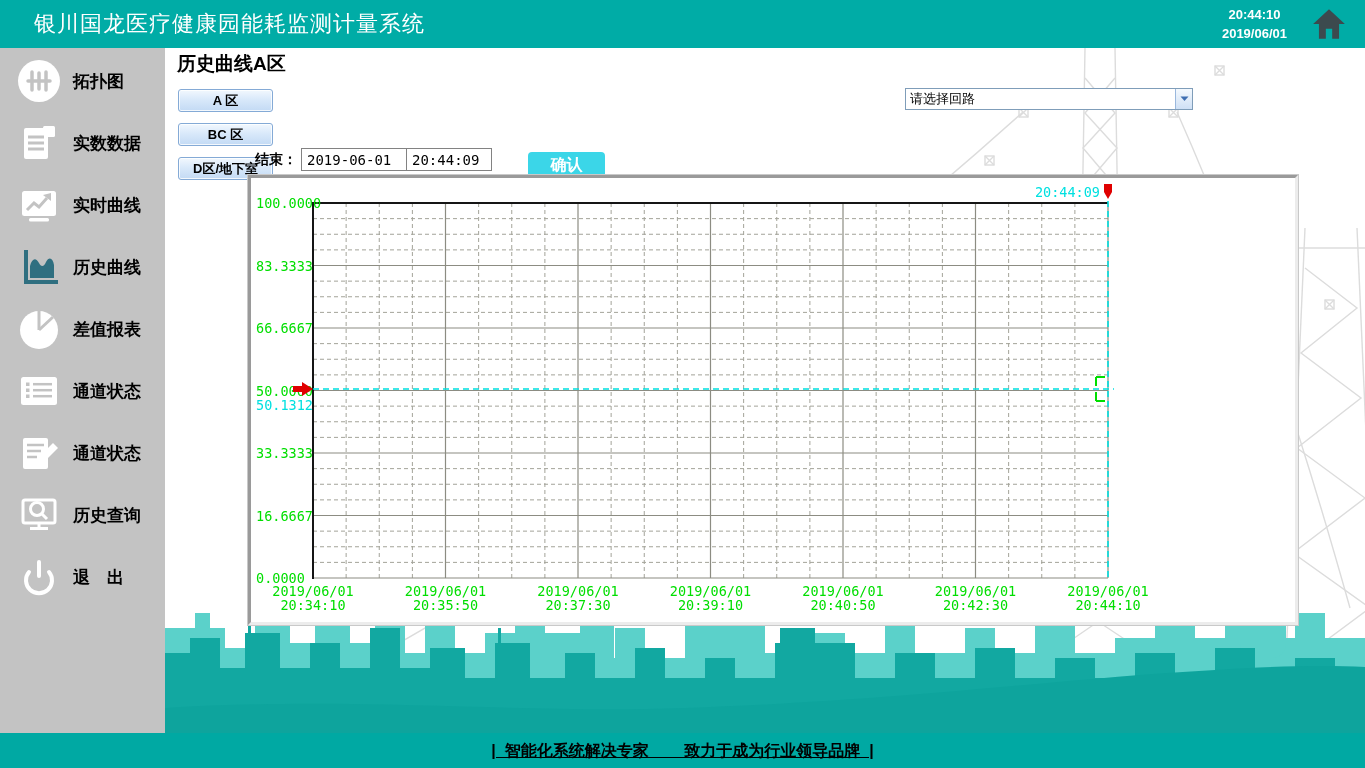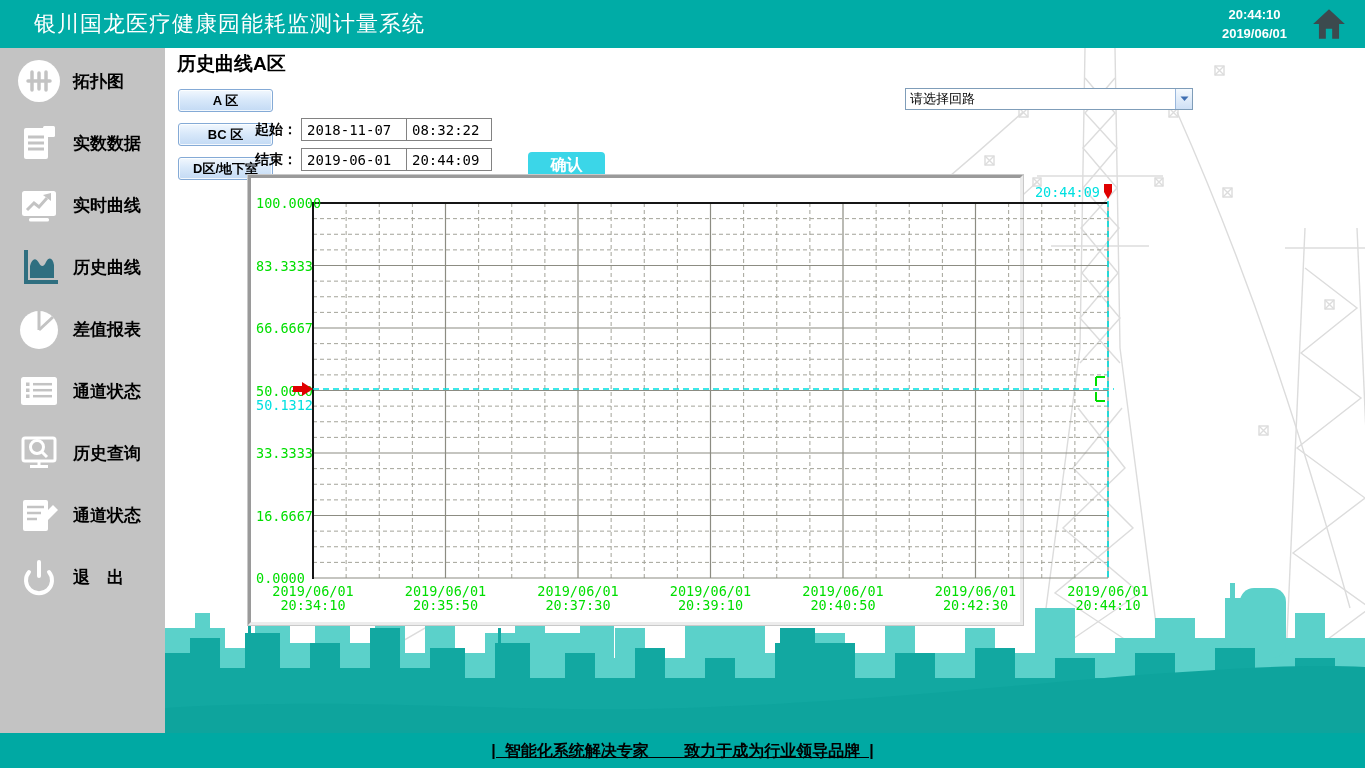--- a/index.html
+++ b/index.html
@@ -53,21 +53,21 @@
 
   .combo { position:absolute; left:740px; top:40px; width:288px; height:22px; z-index:5;
            background:#fff; border:1px solid #7f9db9; display:flex; align-items:center; cursor:pointer; }
   .combo-text { flex:1; font-size:13px; font-weight:normal; color:#000; padding-left:4px;
                 overflow:hidden; white-space:nowrap; }
   .combo-arrow { width:17px; height:100%; border-left:1px solid #9ab8dd;
                  background:linear-gradient(#f4f9fe,#cfe0f5); display:flex;
                  align-items:center; justify-content:center; }
 
   
-  .chart-panel { position:absolute; left:83px; top:127px; width:775px; height:450px; z-index:5;
+  .chart-panel { position:absolute; left:83px; top:127px; width:1050px; height:450px; z-index:5;
                  background:#fff; border:3px solid;
                  border-color:#9a9a9a #ececec #ececec #9a9a9a;
                  box-shadow:0 0 0 1px #c9c9c9; }
   .chart-panel svg { display:block; }
 
   
   .footer { position:absolute; left:0; bottom:0; width:1365px; height:35px;
             background:var(--footer-teal,#00A9A3); z-index:25; }
   .footer-text { display:block; text-align:center; line-height:35px; color:#000000;
                  font-size:16px; font-weight:bold; white-space:pre;text-decoration:underline; }
@@ -159,43 +159,43 @@
           <line x1="16" y1="15.2" x2="35" y2="15.2"></line>
           <line x1="16" y1="21.2" x2="35" y2="21.2"></line>
           <line x1="16" y1="27.2" x2="35" y2="27.2"></line>
         </g>
       </svg>
       <span class="nlbl">通道状态</span>
     </div>
 
     <div class="nav-item">
       <svg class="nicon" viewBox="0 0 44 44">
+        <rect x="6" y="7" width="25" height="31" rx="2" fill="#fff"></rect>
+        <g stroke="#C3C3C3" stroke-width="2.5">
+          <line x1="10" y1="14" x2="27" y2="14"></line>
+          <line x1="10" y1="20" x2="24" y2="20"></line>
+          <line x1="10" y1="26" x2="20" y2="26"></line>
+        </g>
+        <polygon points="26,22 36,12 41,17 31,27" fill="#fff"></polygon>
+        <polygon points="24,29 26,22 31,27" fill="#fff"></polygon>
+      </svg>
+      <span class="nlbl">通道状态</span>
+    </div>
+
+    <div class="nav-item">
+      <svg class="nicon" viewBox="0 0 44 44">
         <g stroke="#fff" stroke-width="3" fill="none">
           <rect x="6" y="7" width="32" height="23" rx="2"></rect>
           <circle cx="20" cy="16" r="6.5"></circle>
           <line x1="25" y1="21" x2="30" y2="26"></line>
           <line x1="22" y1="30" x2="22" y2="34"></line>
           <line x1="13" y1="35.5" x2="31" y2="35.5"></line>
         </g>
       </svg>
       <span class="nlbl">历史查询</span>
-    </div>
-
-    <div class="nav-item">
-      <svg class="nicon" viewBox="0 0 44 44">
-        <rect x="6" y="7" width="25" height="31" rx="2" fill="#fff"></rect>
-        <g stroke="#C3C3C3" stroke-width="2.5">
-          <line x1="10" y1="14" x2="27" y2="14"></line>
-          <line x1="10" y1="20" x2="24" y2="20"></line>
-          <line x1="10" y1="26" x2="20" y2="26"></line>
-        </g>
-        <polygon points="26,22 36,12 41,17 31,27" fill="#fff"></polygon>
-        <polygon points="24,29 26,22 31,27" fill="#fff"></polygon>
-      </svg>
-      <span class="nlbl">通道状态</span>
     </div>
 
     <div class="nav-item">
       <svg class="nicon" viewBox="0 0 44 44">
         <path d="M12,17 A13,13 0 1 0 32,17" fill="none" stroke="#fff" stroke-width="4" stroke-linecap="round"></path>
         <line x1="22" y1="7" x2="22" y2="21" stroke="#fff" stroke-width="4" stroke-linecap="round"></line>
       </svg>
       <span class="nlbl">退　出</span>
     </div>
 
@@ -255,25 +255,20 @@
     </svg>
 
     <div class="page-title">历史曲线A区</div>
 
     <div class="zone-row">
       <button class="zone-btn">A 区</button>
       <button class="zone-btn">BC 区</button>
       <button class="zone-btn">D区/地下室</button>
     </div>
 
-    <div class="dt-row start">
-      <span class="dt-label">起始：</span>
-      <input class="dt-input dt-date" readonly="" value="2018-11-07" style="">
-      <input class="dt-input dt-time" readonly="" value="08:32:22" style="">
-    </div>
 
     <div class="dt-row end">
       <span class="dt-label">结束：</span>
       <input class="dt-input dt-date" readonly="" value="2019-06-01" style="">
       <input class="dt-input dt-time" readonly="" value="20:44:09" style="">
     </div>
 
     <button class="confirm-btn">确认</button>
 
     <div class="combo">

